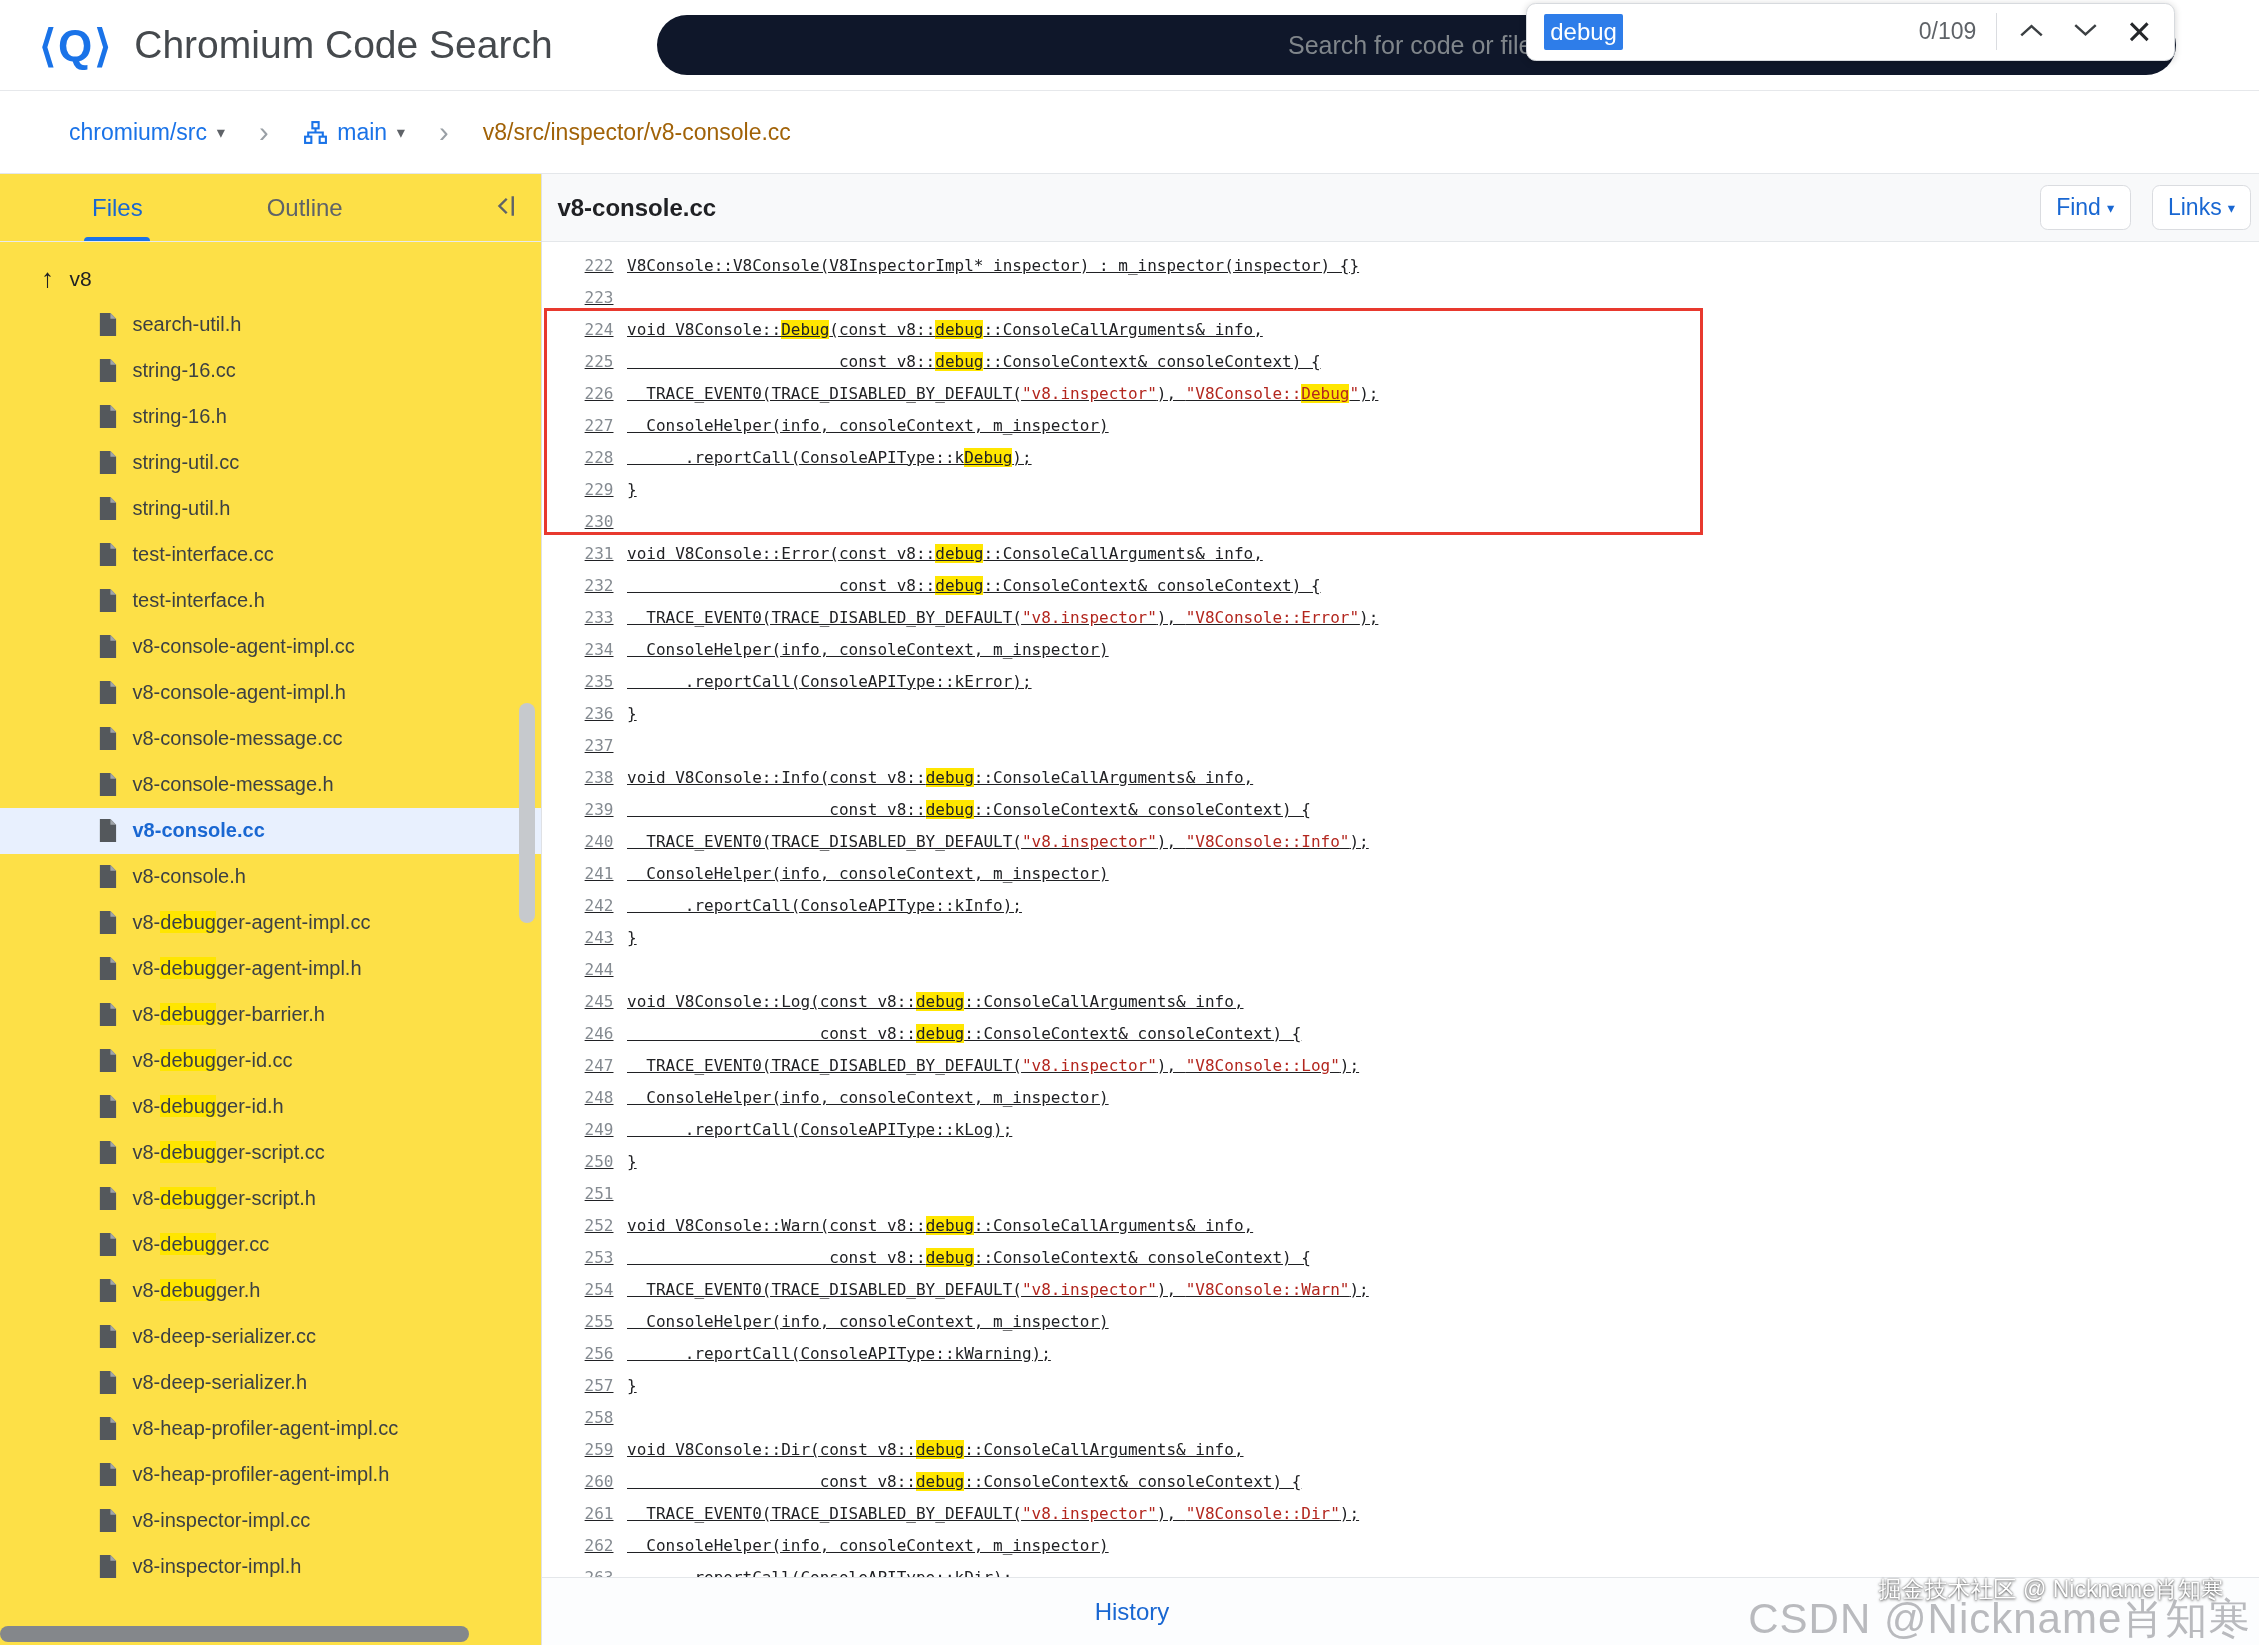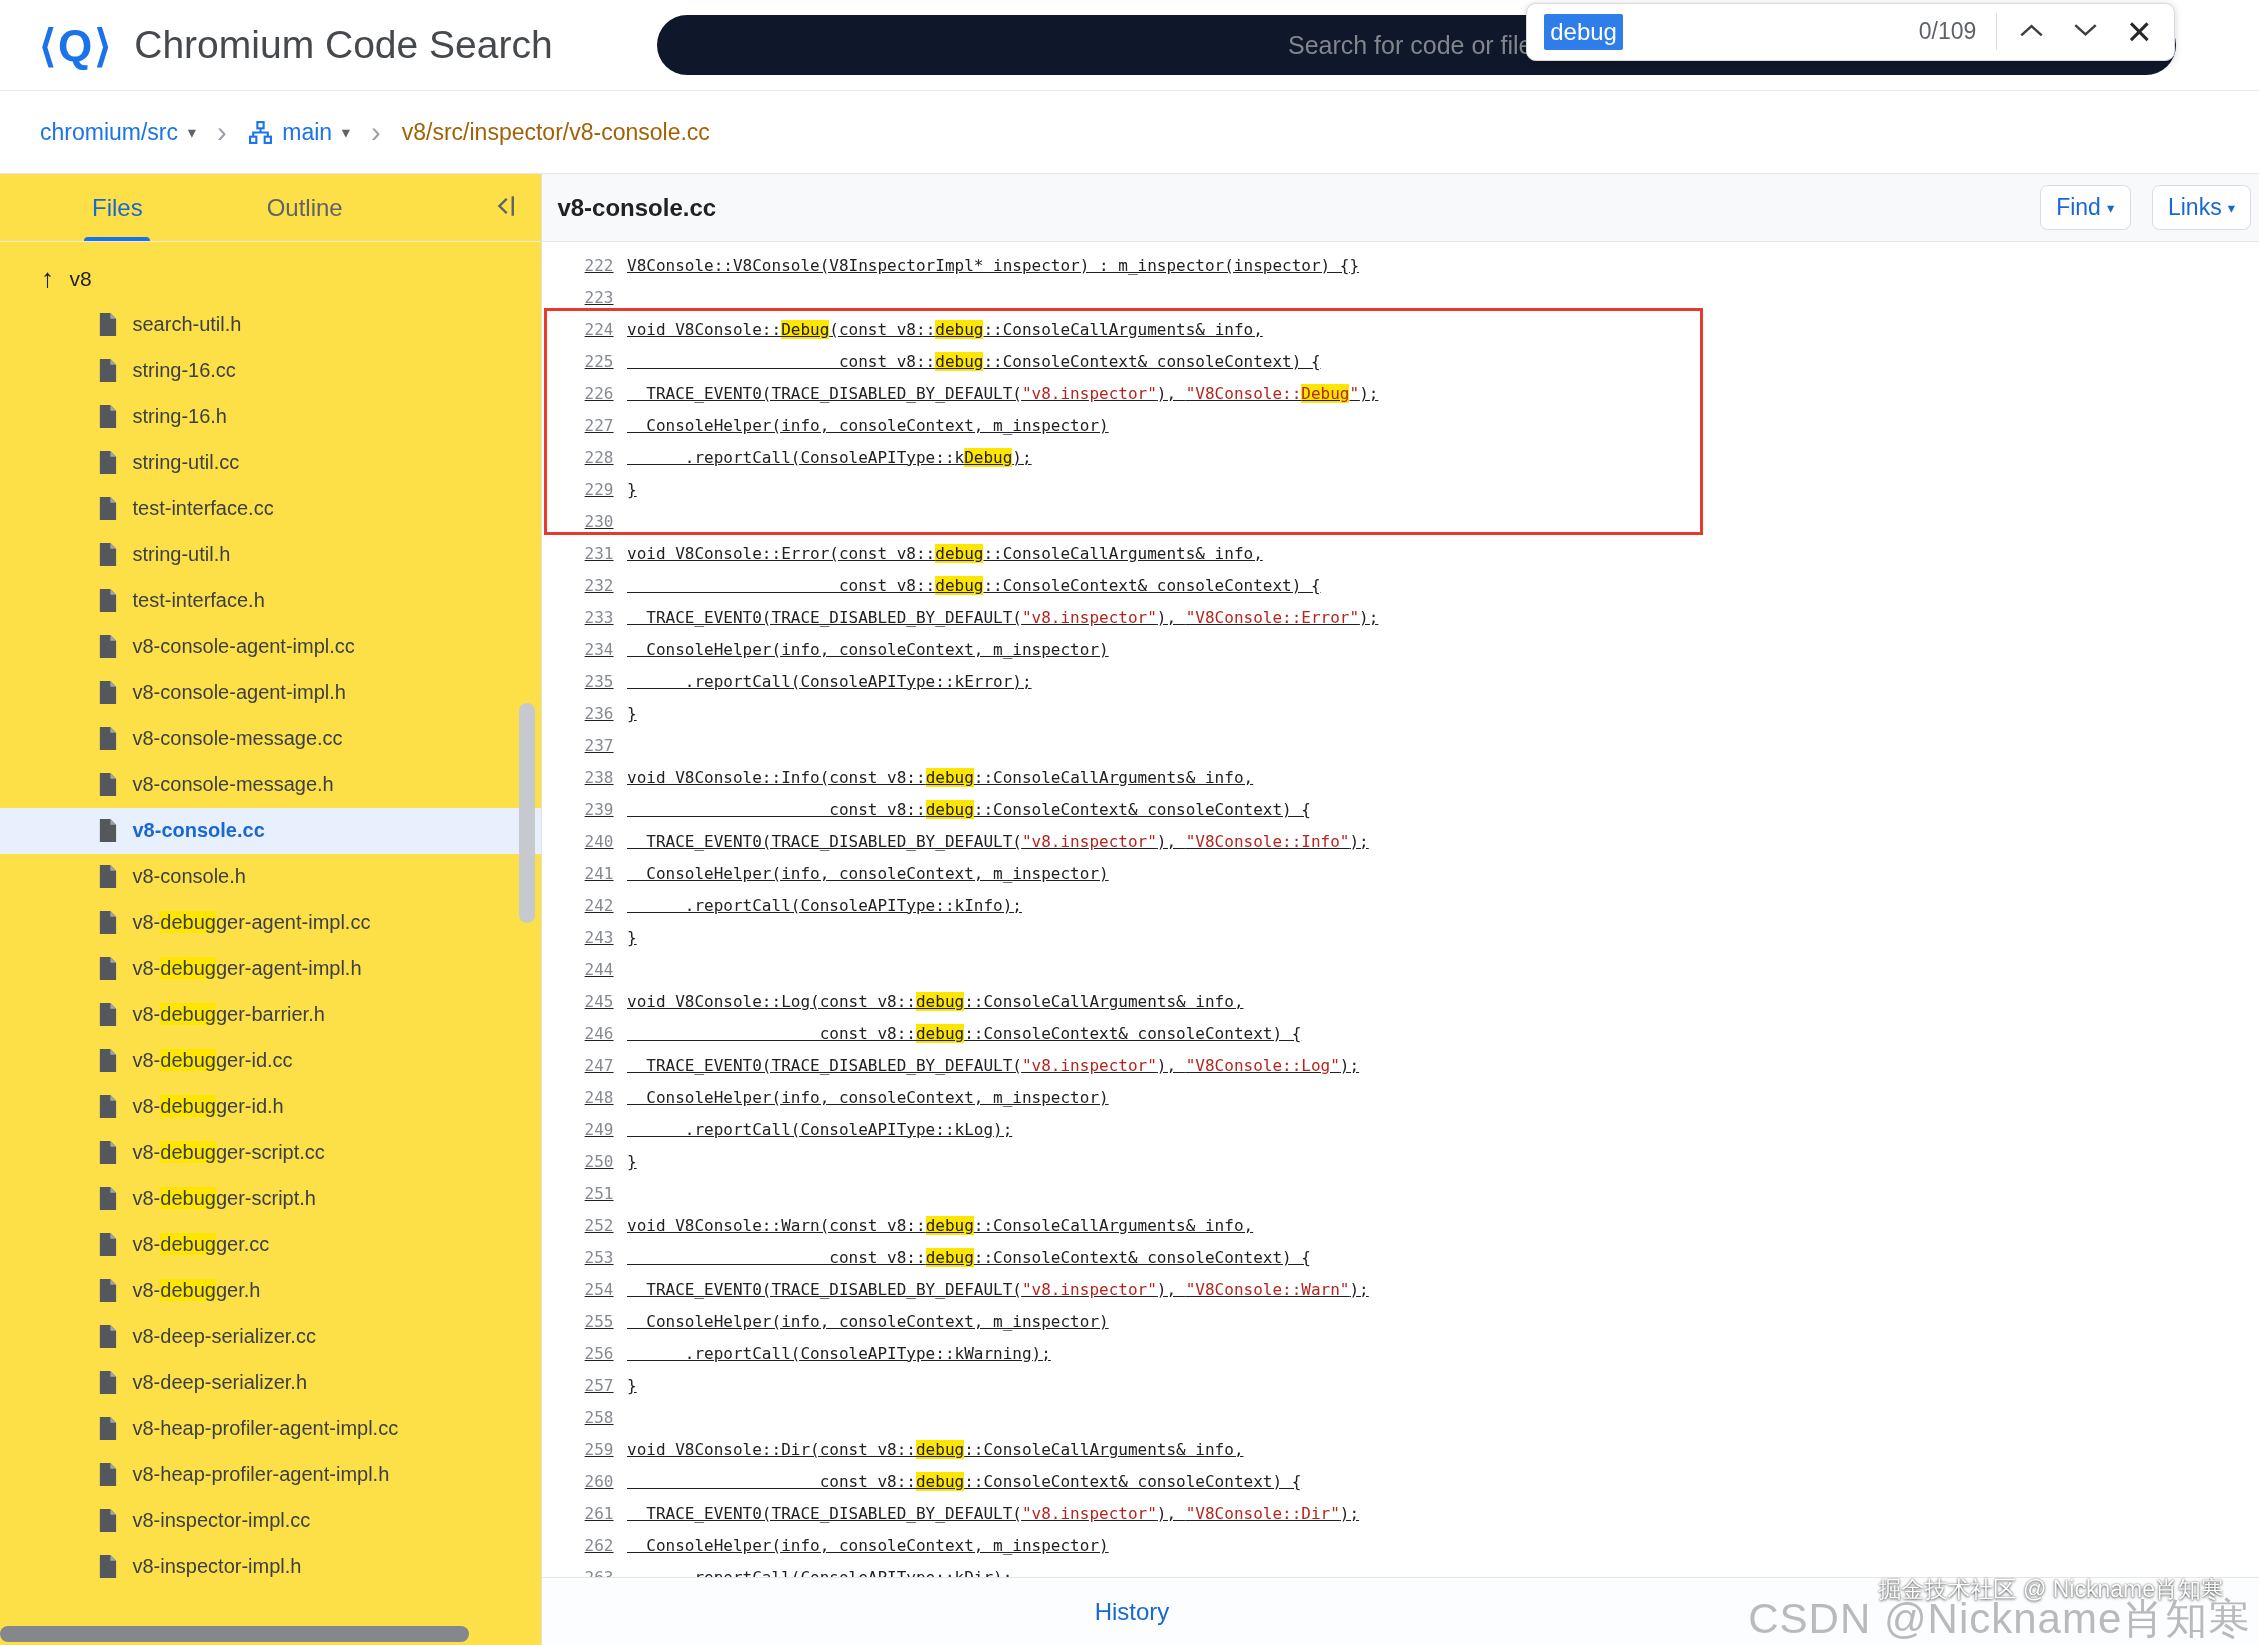--- a/index.html
+++ b/index.html
@@ -20,21 +20,21 @@
                  display:flex; align-items:center; padding:0 7.7px 0 17.4px; z-index:6; }
   .find-query { background:#2e7de9; color:#fff; font-size:24px; padding:3.9px 5.8px; border-radius:1.9px; }
   .find-count { color:#5f6368; font-size:23px; margin-right:19.3px; }
   .find-divider { width:1px; height:37px; background:#dadce0; margin-right:7.7px; }
   .find-icon-btn { width:54px; height:54px; border-radius:50%; display:flex; align-items:center; justify-content:center; }
   .find-close { font-size:42px; color:#25272a; line-height:1; }
   .flex-spacer { flex:1; }
 
   
   .breadcrumb { height:83px; border-bottom:1px solid #e4e7ea; display:flex; align-items:center;
-                padding-left:40px; gap:21px; font-size:23px; background:#fff; }
+                padding-left:69px; gap:34px; font-size:23px; background:#fff; }
   .crumb-link { color:#1a73e8; display:flex; align-items:center; gap:9.7px; cursor:pointer; }
   .caret { font-size:16.4px; color:#5f6368; }
   .crumb-sep { color:#9aa0a6; font-size:29px; font-weight:400; }
   .crumb-path { color:#a16207; }
   .branch-icon svg { display:block; }
 
   
   .body { display:flex; height:1471px; }
   .sidebar { width:542px; flex:0 0 542px; border-right:1px solid #dfe1e5; display:flex; flex-direction:column; position:relative; background:#fde047; }
   .sidebar-tabs { height:68px; flex:0 0 68px; border-bottom:1px solid #e8eaed; display:flex; align-items:stretch; position:relative; }
@@ -196,30 +196,30 @@
               </span>
               <span class="file-label">string-util.cc</span>
             </div>
             <div class="tree-item">
               <span class="file-icon">
                 <svg width="21" height="25" viewBox="0 0 22 26">
                   <path fill="#54585c" d="M3 1h11l6 6v18H3z"></path>
                   <path fill="#a0a4a8" d="M14 1l6 6h-6z"></path>
                 </svg>
               </span>
+              <span class="file-label">string-util.h</span>
+            </div>
+            <div class="tree-item">
+              <span class="file-icon">
+                <svg width="21" height="25" viewBox="0 0 22 26">
+                  <path fill="#54585c" d="M3 1h11l6 6v18H3z"></path>
+                  <path fill="#a0a4a8" d="M14 1l6 6h-6z"></path>
+                </svg>
+              </span>
               <span class="file-label">test-interface.cc</span>
-            </div>
-            <div class="tree-item">
-              <span class="file-icon">
-                <svg width="21" height="25" viewBox="0 0 22 26">
-                  <path fill="#54585c" d="M3 1h11l6 6v18H3z"></path>
-                  <path fill="#a0a4a8" d="M14 1l6 6h-6z"></path>
-                </svg>
-              </span>
-              <span class="file-label">string-util.h</span>
             </div>
             <div class="tree-item">
               <span class="file-icon">
                 <svg width="21" height="25" viewBox="0 0 22 26">
                   <path fill="#54585c" d="M3 1h11l6 6v18H3z"></path>
                   <path fill="#a0a4a8" d="M14 1l6 6h-6z"></path>
                 </svg>
               </span>
               <span class="file-label">test-interface.h</span>
             </div>

